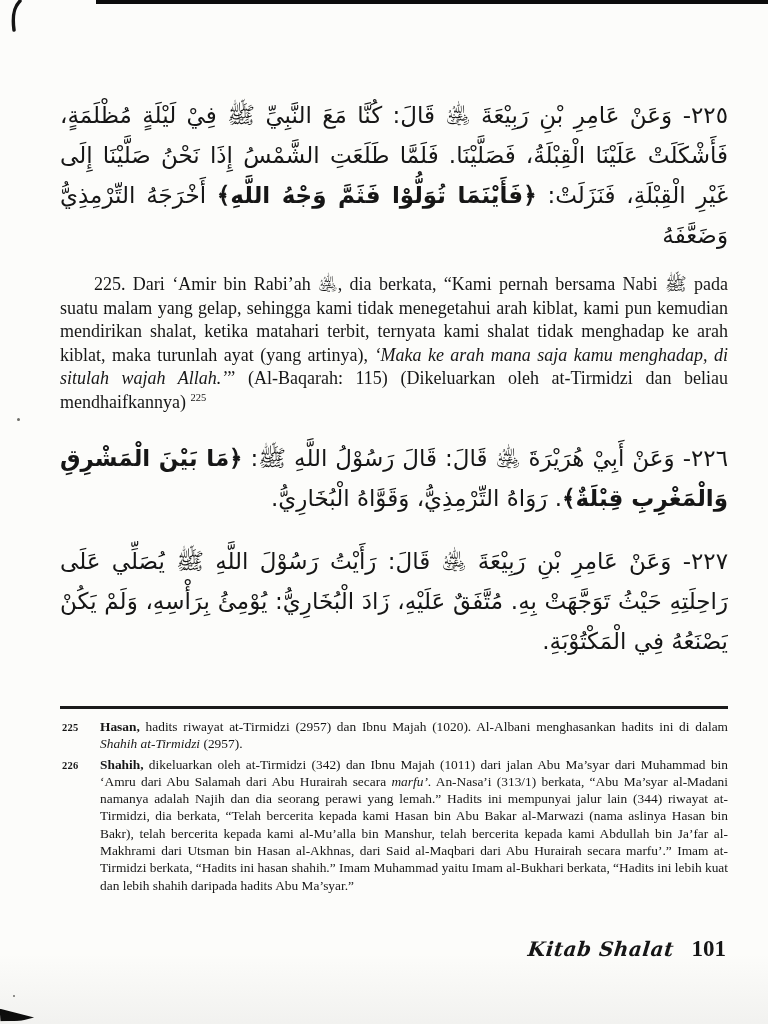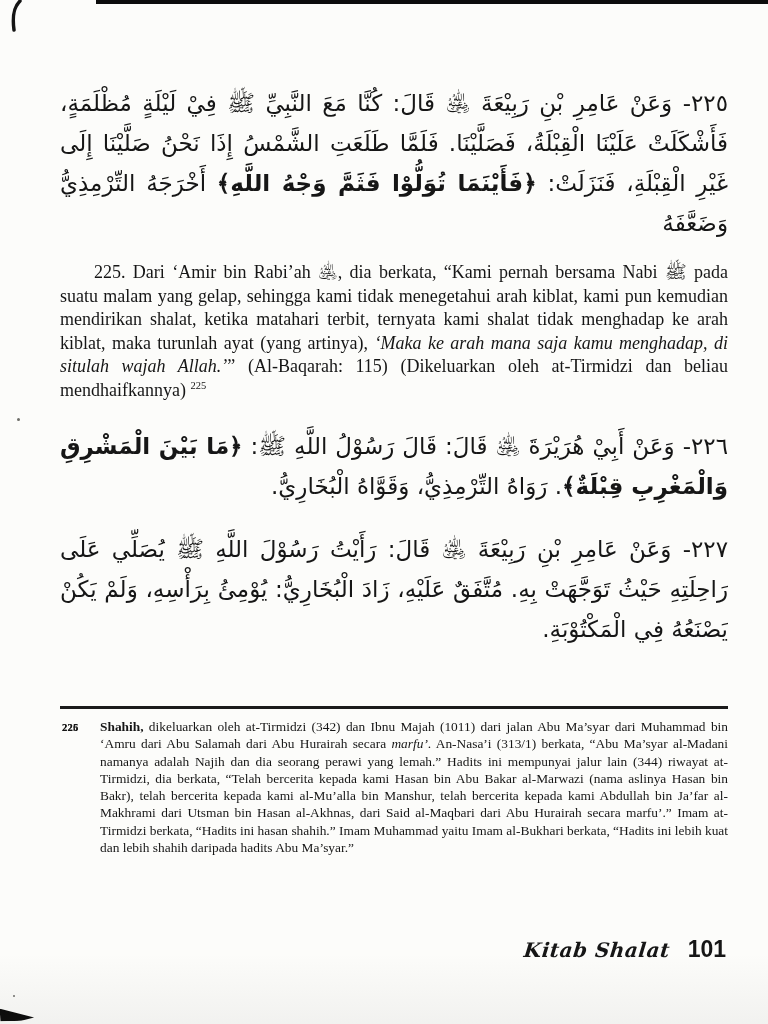--- a/index.html
+++ b/index.html
@@ -15,21 +15,21 @@
   .corner-wedge{
     position:absolute;left:0;bottom:3px;width:34px;height:13px;background:#050505;
     clip-path:polygon(0 0,100% 78%,62% 100%,0 100%);transform:rotate(-2deg);
   }
   .speck{position:absolute;width:3px;height:3px;background:#6d6d68;border-radius:50%;}
   .speck.s1{left:17px;top:418px;}
   .speck.s2{left:13px;top:995px;width:2px;height:2px;}
   .bottom-shade{position:absolute;left:0;right:0;bottom:0;height:70px;
     background:linear-gradient(180deg,rgba(120,120,115,0) 0%,rgba(120,120,115,0.08) 100%);}
   
-  .content{position:absolute;left:60px;right:40px;top:60px;height:646px;overflow:hidden;}
+  .content{position:absolute;left:60px;right:40px;top:72px;height:646px;overflow:hidden;}
   .arabic{
     direction:rtl;text-align:justify;text-align-last:right;
     font-family:"DejaVu Sans",sans-serif;
     font-size:23px;line-height:40px;letter-spacing:0;
   }
   .arabic .seg-bold{font-weight:700;}
   .para{
     font-size:18px;line-height:23.5px;text-align:justify;text-indent:34px;
     font-family:"Liberation Serif",serif;
   }
@@ -43,21 +43,21 @@
   .fn-divider{border:0;border-top:3px solid #1b1b1b;margin:0 0 9px 0;}
   .fn-row{position:relative;padding-left:40px;margin-bottom:3px;
     font-size:13.4px;line-height:17.3px;text-align:justify;}
   .fn-num{position:absolute;left:2px;top:1px;font-size:10.5px;font-weight:700;letter-spacing:0.3px;}
   
   .footer{position:absolute;right:42px;top:936px;display:flex;align-items:baseline;gap:18px;}
   .footer-title{
     font-family:"DejaVu Serif",serif;font-style:italic;font-weight:700;
     font-size:20px;transform:skewX(-6deg);letter-spacing:0.5px;
   }
-  .footer-page{font-size:23px;font-weight:700;font-family:Liberation Sans, sans-serif;}
+  .footer-page{font-size:23px;font-weight:700;font-family:Liberation Serif, serif;}
 </style>
 </head>
 <body>
 
 <div class="page">
 
   <div class="top-edge-bar"></div>
   <span class="top-left-mark">
     <svg width="18" height="34" viewBox="0 0 18 34">
       <path d="M14 1 C8 7 6 15 8 30" stroke="#141414" stroke-width="3.5" fill="none" stroke-linecap="round"></path>
@@ -76,20 +76,21 @@
     <p class="arabic mb4"><span>٢٢٧- وَعَنْ عَامِرِ بْنِ رَبِيْعَةَ ﵁ قَالَ: رَأَيْتُ رَسُوْلَ اللَّهِ ﷺ يُصَلِّي عَلَى رَاحِلَتِهِ حَيْثُ تَوَجَّهَتْ بِهِ. مُتَّفَقٌ عَلَيْهِ، زَادَ الْبُخَارِيُّ: يُوْمِئُ بِرَأْسِهِ، وَلَمْ يَكُنْ يَصْنَعُهُ فِي الْمَكْتُوْبَةِ.</span></p>
 
   </div>
 
   <div class="footnotes">
     <hr class="fn-divider">
 
 
     <div class="fn-row">
       <span class="fn-num">225</span>
+      <span><span class="seg-bold">Hasan,</span><span> hadits riwayat at-Tirmidzi (2957) dan Ibnu Majah (1020). Al-Albani menghasankan hadits ini di dalam </span><span class="seg-italic">Shahih at-Tirmidzi</span><span> (2957).</span></span>
     </div>
 
     <div class="fn-row">
       <span class="fn-num">226</span>
       <span><span class="seg-bold">Shahih,</span><span> dikeluarkan oleh at-Tirmidzi (342) dan Ibnu Majah (1011) dari jalan Abu Ma’syar dari Muhammad bin ‘Amru dari Abu Salamah dari Abu Hurairah secara </span><span class="seg-italic">marfu’</span><span>. An-Nasa’i (313/1) berkata, “Abu Ma’syar al-Madani namanya adalah Najih dan dia seorang perawi yang lemah.” Hadits ini mempunyai jalur lain (344) riwayat at-Tirmidzi, dia berkata, “Telah bercerita kepada kami Hasan bin Abu Bakar al-Marwazi (nama aslinya Hasan bin Bakr), telah bercerita kepada kami al-Mu’alla bin Manshur, telah bercerita kepada kami Abdullah bin Ja’far al-Makhrami dari Utsman bin Hasan al-Akhnas, dari Said al-Maqbari dari Abu Hurairah secara marfu’.” Imam at-Tirmidzi berkata, “Hadits ini hasan shahih.” Imam Muhammad yaitu Imam al-Bukhari berkata, “Hadits ini lebih kuat dan lebih shahih daripada hadits Abu Ma’syar.”</span></span>
     </div>
   </div>
 
   <div class="footer">
     <span class="footer-title">Kitab Shalat</span>

